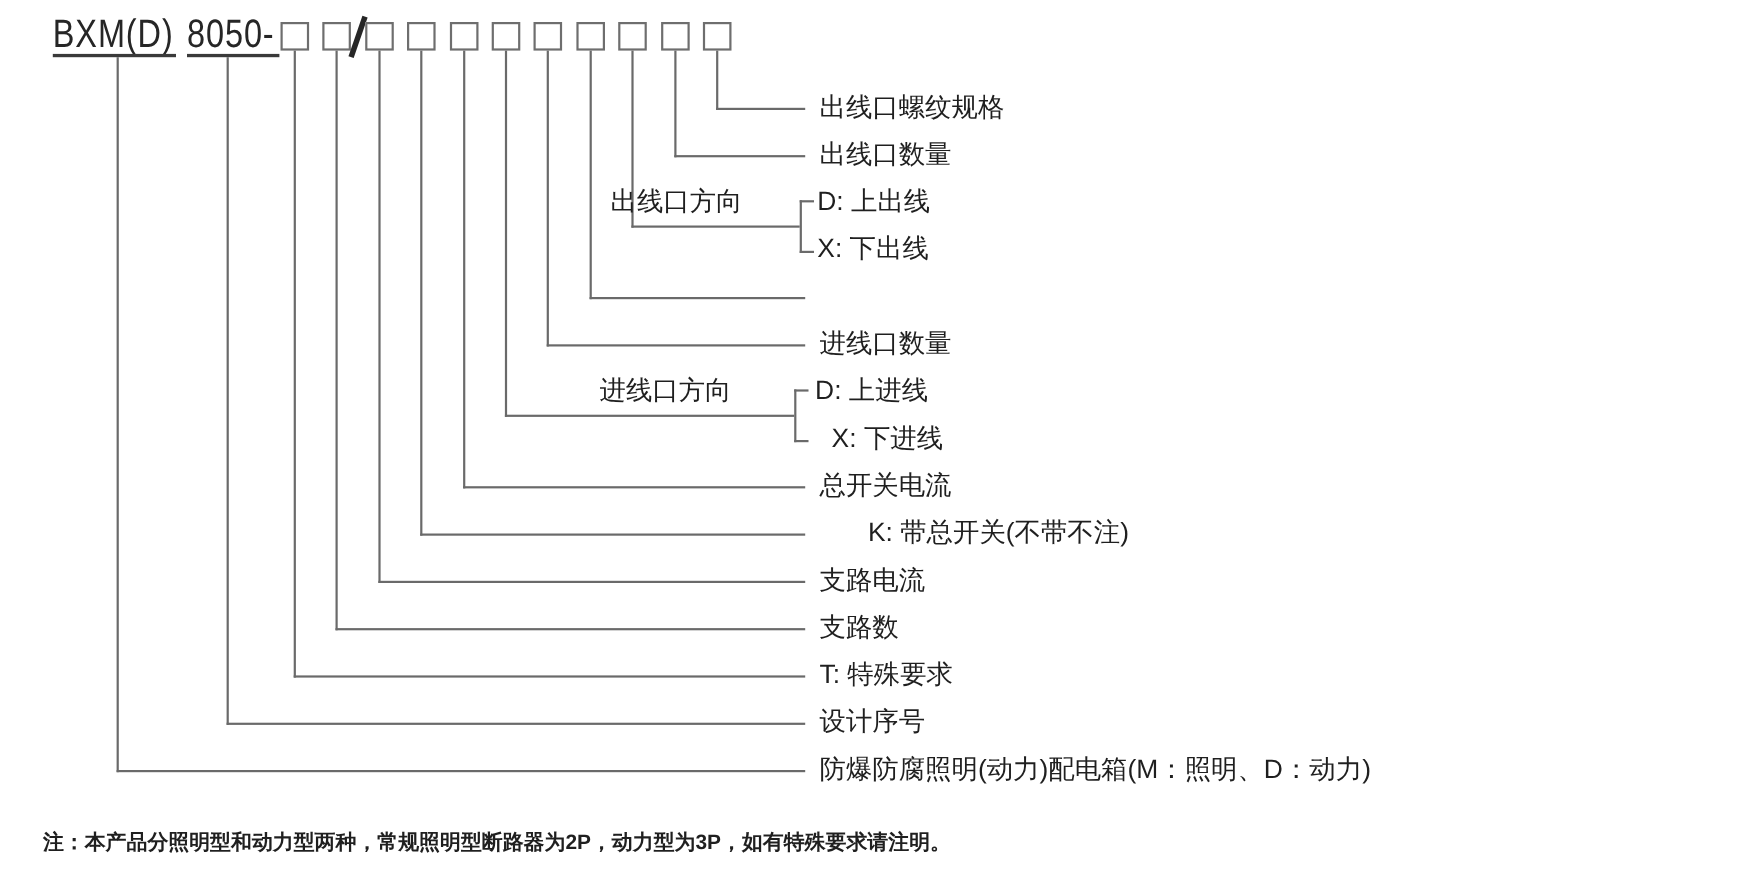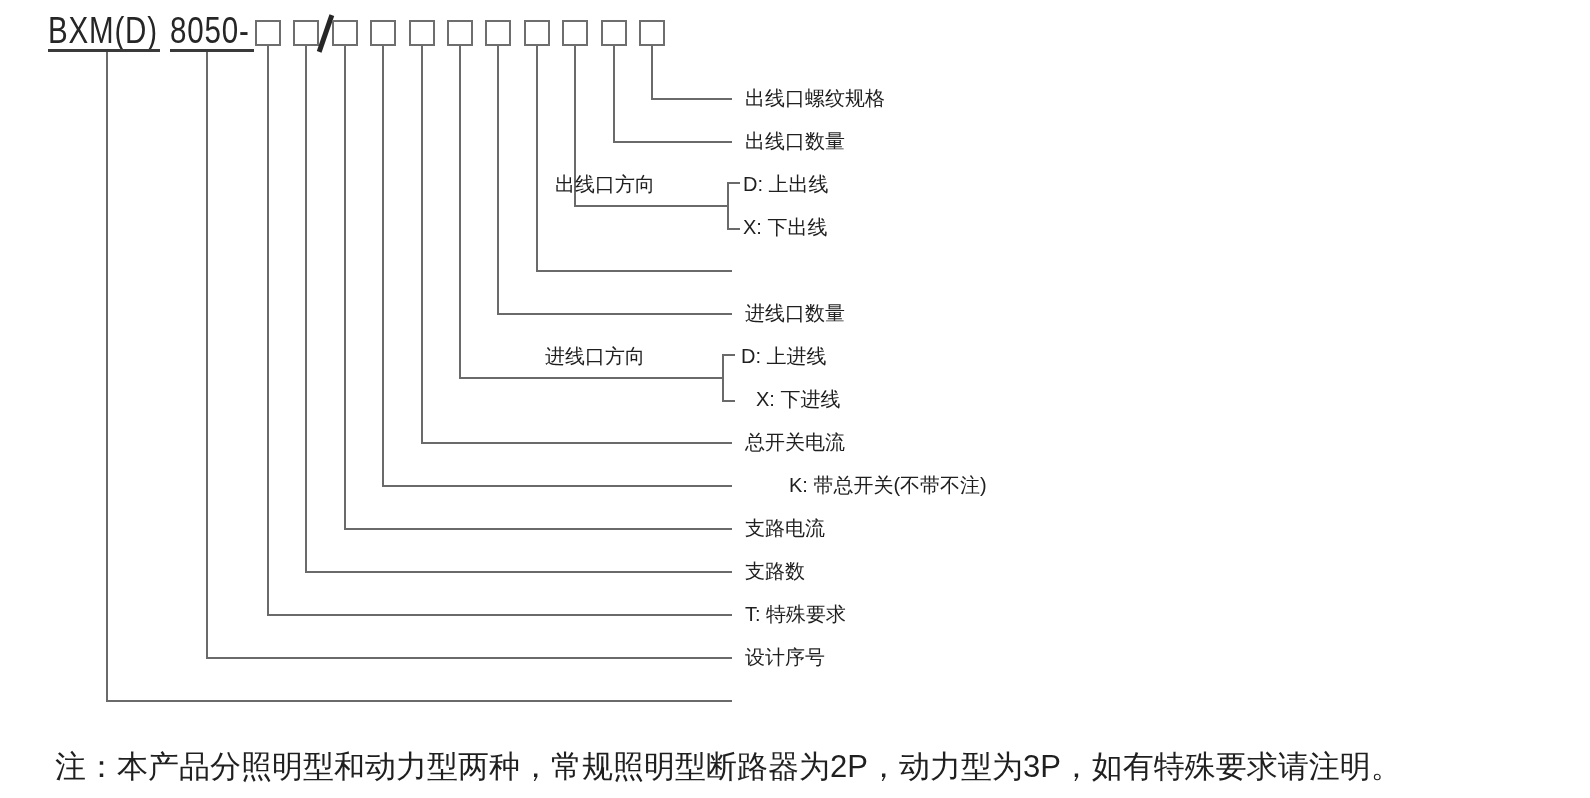--- a/index.html
+++ b/index.html
@@ -16,25 +16,25 @@
     position:absolute;top:20px;width:26px;height:26px;box-sizing:border-box;
     border:2px solid #6e6e6e;background:#ffffff;
   }
   .slash{
     position:absolute;left:323px;top:14px;width:5px;height:39px;background:#262626;
     transform:rotate(19deg);
   }
   .vl{position:absolute;width:2px;background:#6a6a6a;}
   .hl{position:absolute;height:2px;background:#6a6a6a;}
   .lbl{
-    position:absolute;font-size:20px;line-height:32px;white-space:nowrap;color:#1f1f1f;
+    position:absolute;font-size:24px;line-height:32px;white-space:nowrap;color:#1f1f1f;
   }
   .note{
-    position:absolute;left:55px;top:752px;font-size:31px;line-height:30px;
-    white-space:nowrap;color:#1f1f1f;
+    position:absolute;left:39px;top:752px;font-size:19px;line-height:30px;
+    white-space:nowrap;color:#1f1f1f;font-weight:bold;
   }
 </style>
 </head>
 <body>
 
 <div class="canvas">
 
   <span class="title-part" style="left:48px;">BXM(D)</span>
   <span class="title-part" style="left:170px;">8050-</span>
   <div class="underline" style="left:48px;top:49px;width:112px;"></div>
@@ -97,16 +97,17 @@
   <div class="lbl" style="left:745px;top:297px;">进线口数量</div>
   <div class="lbl" style="left:545px;top:340px;text-align:center;">进线口方向</div>
   <div class="lbl" style="left:741px;top:340px;">D: 上进线</div>
   <div class="lbl" style="left:741px;top:383px;margin-left:15px;">X: 下进线</div>
   <div class="lbl" style="left:745px;top:426px;">总开关电流</div>
   <div class="lbl" style="left:745px;top:469px;margin-left:44px;">K: 带总开关(不带不注)</div>
   <div class="lbl" style="left:745px;top:512px;">支路电流</div>
   <div class="lbl" style="left:745px;top:555px;">支路数</div>
   <div class="lbl" style="left:745px;top:598px;">T: 特殊要求</div>
   <div class="lbl" style="left:745px;top:641px;">设计序号</div>
+  <div class="lbl" style="left:745px;top:684px;">防爆防腐照明(动力)配电箱(M：照明、D：动力)</div>
 
   <div class="note">注：本产品分照明型和动力型两种，常规照明型断路器为2P，动力型为3P，如有特殊要求请注明。</div>
 
 </div>
 
 </body></html>

